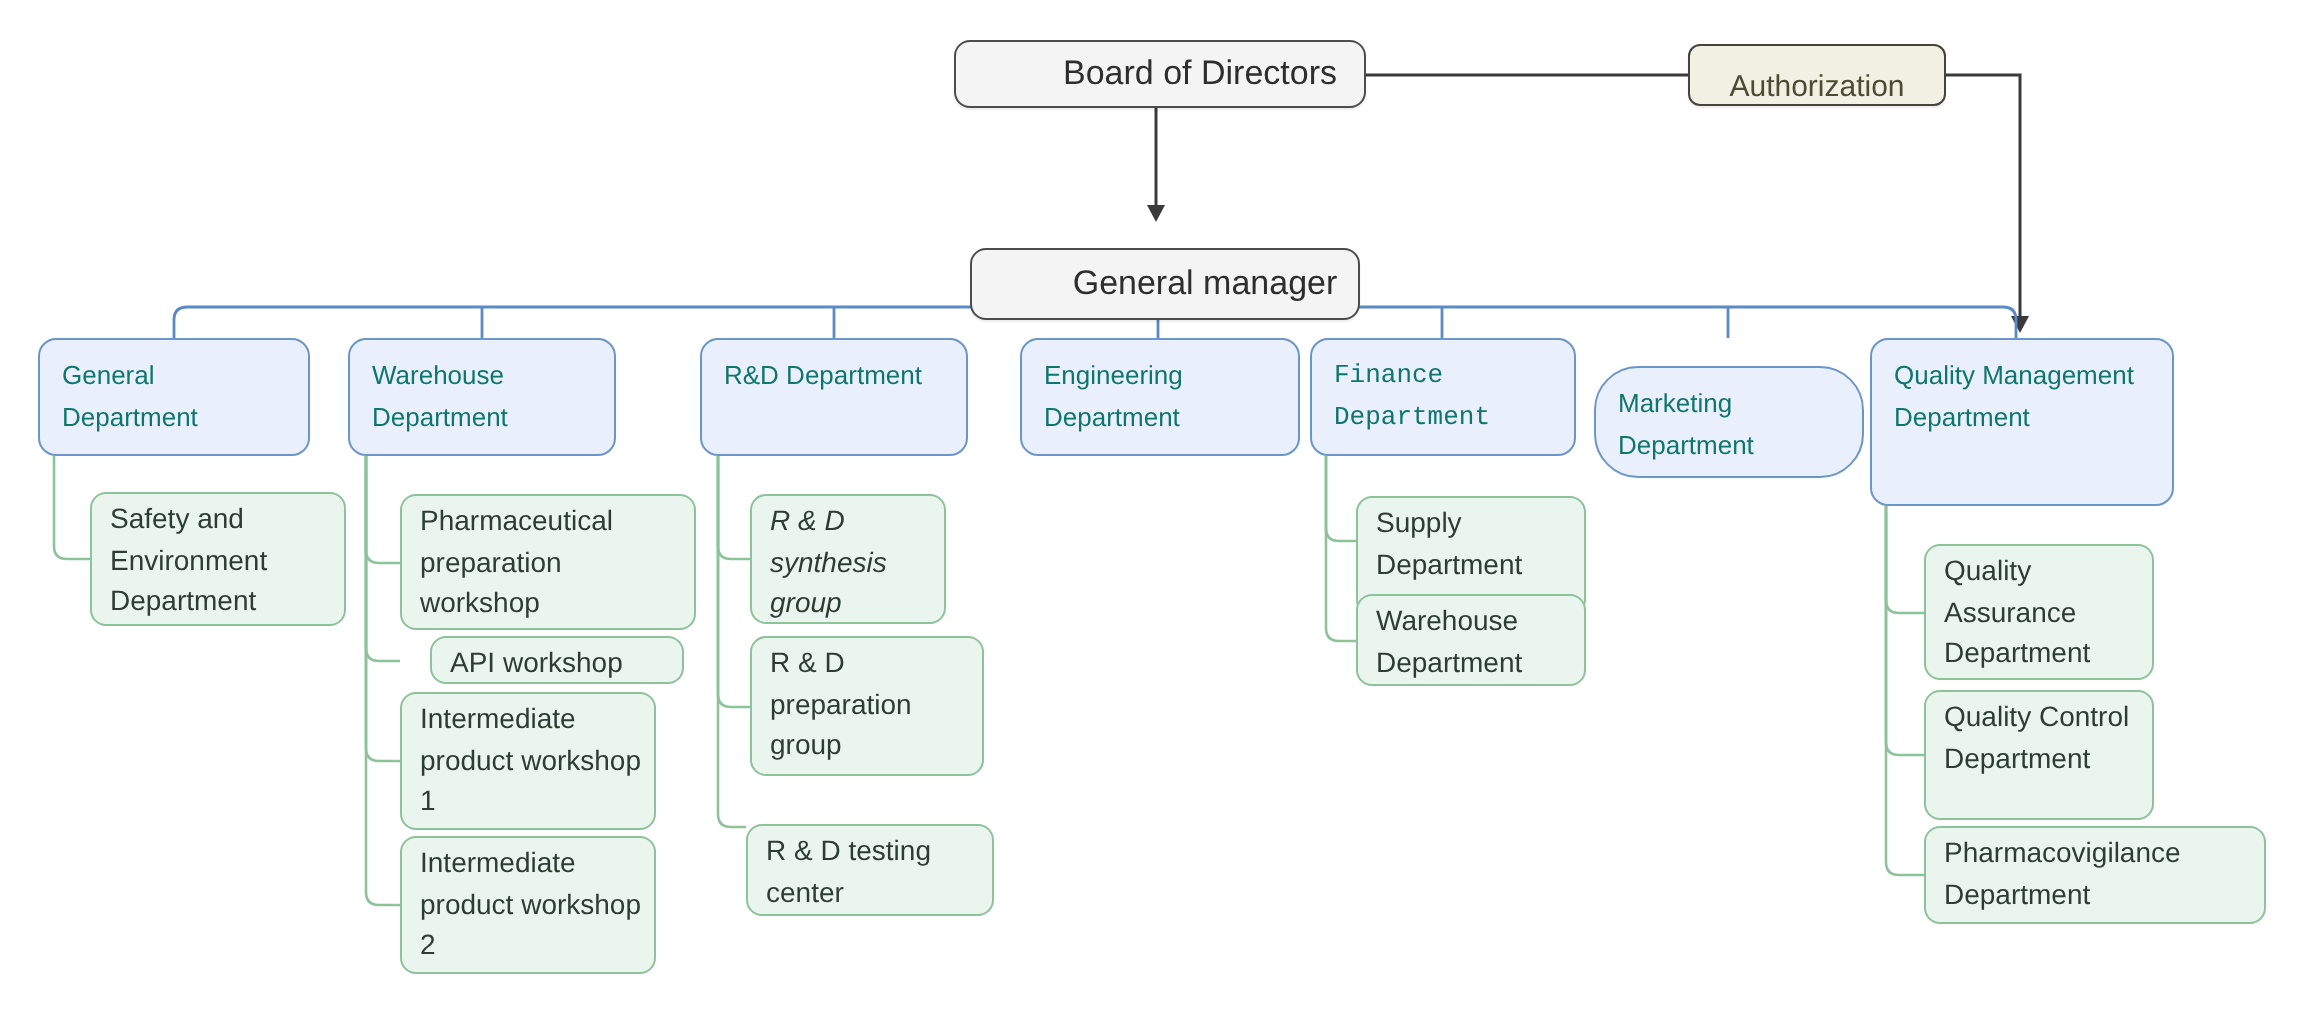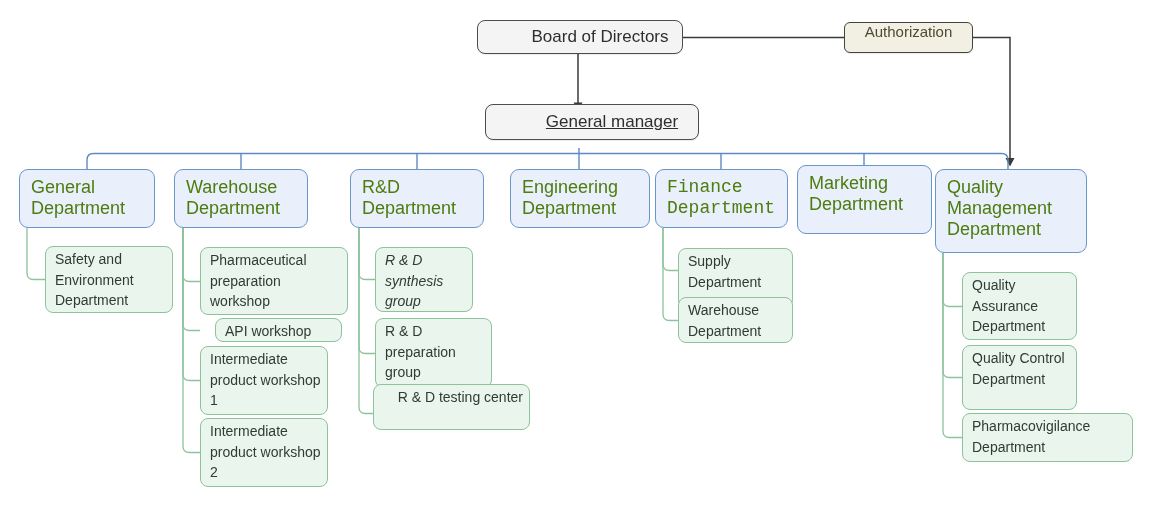--- a/index.html
+++ b/index.html
@@ -25,30 +25,30 @@
     box-shadow:0 1px 1px rgba(0,0,0,0.08);
     padding-left:40px;
   }
   
   .auth {
     background:#f2f0e3;
     border:1.6px solid #45443c;
     border-radius:6px;
     color:#4e4a33;
     font-size:15px;
-    display:flex; align-items:flex-start; justify-content:center;
+    display:flex; align-items:flex-end; justify-content:center;
     box-shadow:0 1px 1px rgba(0,0,0,0.08);
   }
   
   .dept {
     background:#e9effb;
     border:1.4px solid #6b96c9;
     border-radius:9px;
-    color:#4d7c0f;
-    font-size:18px;
+    color:#0f766e;
+    font-size:13px;
     line-height:21px;
     padding:7px 8px 0 11px;
   }
   
   .sub {
     background:#eaf5ee;
     border:1.3px solid #8cc39a;
     border-radius:8px;
     color:#2e3d34;
     font-size:14px;
@@ -100,40 +100,40 @@
   </svg>
 
   <div class="node exec" style="left:477px; top:20px; width:206px; height:34px;">
     <span class="lbl">Board of Directors</span>
   </div>
 
   <div class="node auth" style="left:844px; top:22px; width:129px; height:31px;">
     <span class="lbl">Authorization</span>
   </div>
 
-  <div class="node exec" style="left:485px; top:104px; width:214px; height:36px;text-decoration:underline;">
+  <div class="node exec" style="left:485px; top:124px; width:195px; height:36px;">
     <span class="lbl">General manager</span>
   </div>
 
   <div class="node dept" style="left:19px; top:169px; width:136px; height:59px;">
     <span class="lbl">General Department</span>
   </div>
   <div class="node dept" style="left:174px; top:169px; width:134px; height:59px;">
     <span class="lbl">Warehouse Department</span>
   </div>
   <div class="node dept" style="left:350px; top:169px; width:134px; height:59px;">
     <span class="lbl">R&amp;D Department</span>
   </div>
   <div class="node dept" style="left:510px; top:169px; width:140px; height:59px;">
     <span class="lbl">Engineering Department</span>
   </div>
   <div class="node dept" style="left:655px; top:169px; width:133px; height:59px;font-family:Liberation Mono, monospace;">
     <span class="lbl">Finance Department</span>
   </div>
-  <div class="node dept" style="left:797px; top:165px; width:135px; height:69px;">
+  <div class="node dept" style="left:797px; top:183px; width:135px; height:56px;border-radius:22px;">
     <span class="lbl">Marketing Department</span>
   </div>
   <div class="node dept" style="left:935px; top:169px; width:152px; height:84px;">
     <span class="lbl">Quality Management Department</span>
   </div>
 
   <div class="node sub" style="left:45px; top:246px; width:128px; height:67px;">
     <span class="lbl">Safety and Environment Department</span>
   </div>
 
@@ -149,21 +149,21 @@
   <div class="node sub" style="left:200px; top:418px; width:128px; height:69px;">
     <span class="lbl">Intermediate product workshop 2</span>
   </div>
 
   <div class="node sub" style="left:375px; top:247px; width:98px; height:65px;font-style:italic;">
     <span class="lbl">R &amp; D synthesis group</span>
   </div>
   <div class="node sub" style="left:375px; top:318px; width:117px; height:70px;">
     <span class="lbl">R &amp; D preparation group</span>
   </div>
-  <div class="node sub" style="left:373px; top:384px; width:157px; height:46px;text-align:right;">
+  <div class="node sub" style="left:373px; top:412px; width:124px; height:46px;">
     <span class="lbl">R &amp; D testing center</span>
   </div>
 
   <div class="node sub" style="left:678px; top:248px; width:115px; height:60px;">
     <span class="lbl">Supply Department</span>
   </div>
   <div class="node sub" style="left:678px; top:297px; width:115px; height:46px;">
     <span class="lbl">Warehouse Department</span>
   </div>
 

